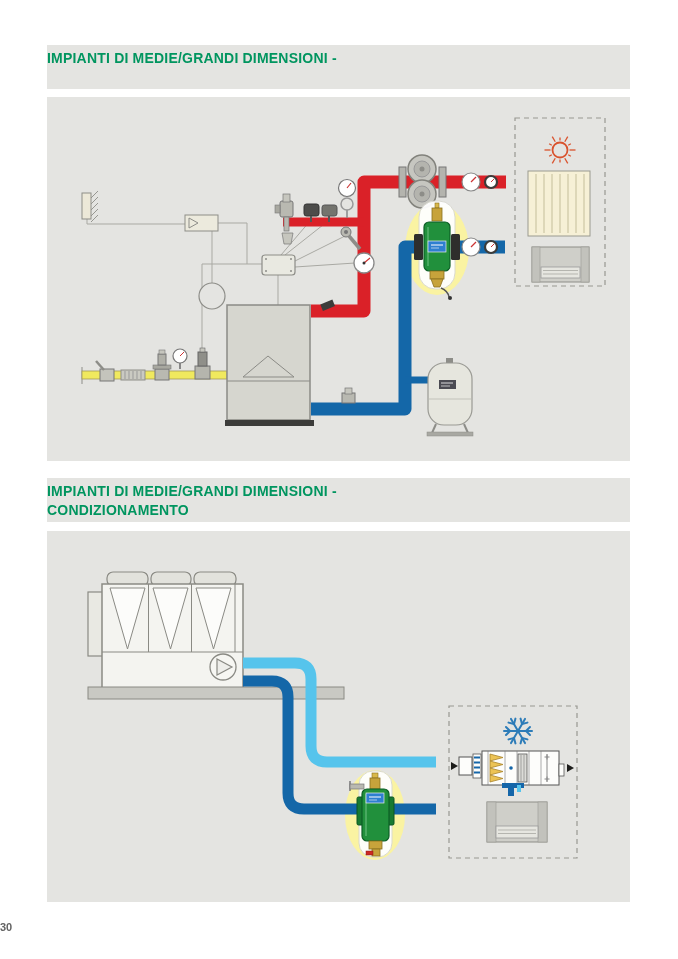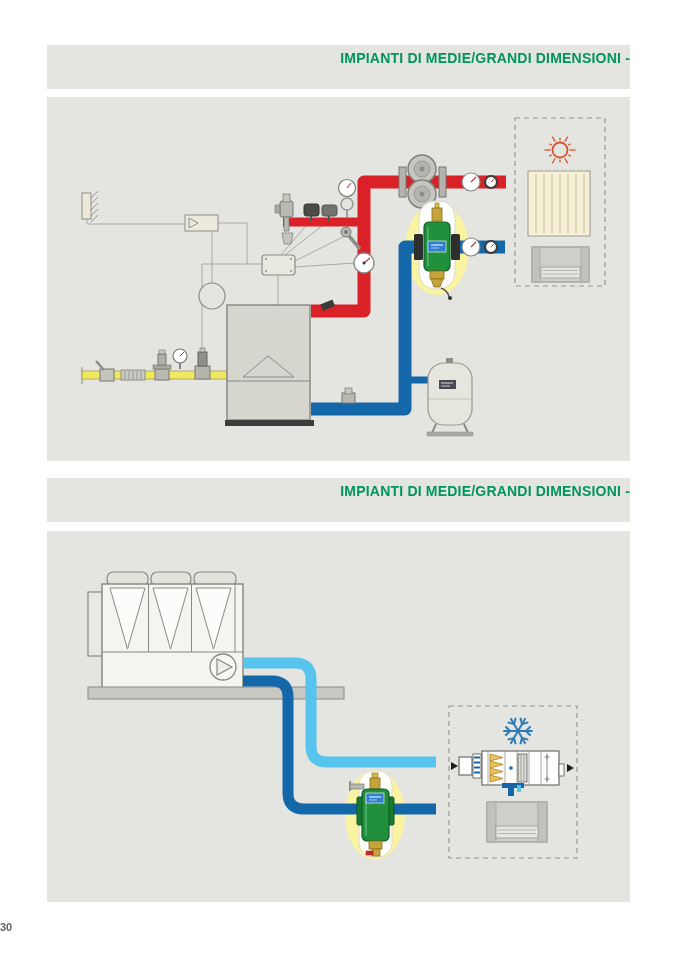--- a/index.html
+++ b/index.html
@@ -1,21 +1,21 @@
 <!DOCTYPE html>
 <html style="--c-title_green: #00955f; --c-panel_background: #e4e4e1; --c-hot_water_pipe: #da2128; --c-return_water_pipe: #1467a8; --c-chilled_supply_pipe: #56c4ec; --c-gas_pipe_yellow: #f0e95e; --c-product_highlight_halo: #faf3a2; --c-separator_body_green: #21903c; --c-sun_symbol_orange: #d9532e; --c-snowflake_blue: #2d7cb8;"><head>
 <meta charset="utf-8">
 <style>
   html,body{margin:0;padding:0;background:#ffffff;}
   .page{position:relative;width:678px;height:959px;background:#ffffff;overflow:hidden;
         font-family:"Liberation Sans","DejaVu Sans",sans-serif;}
   .title-bar{position:absolute;left:47px;width:583px;height:44px;box-sizing:border-box;
         background:var(--c-panel_background,#e4e4e1);
         color:var(--c-title_green,#00955f);
-        font-weight:bold;font-size:14px;line-height:19px;text-align:right;padding-top:4px;letter-spacing:.2px;}
+        font-weight:bold;font-size:14px;line-height:19px;text-align:left;padding-top:4px;letter-spacing:.2px;}
   .panel{position:absolute;left:47px;width:583px;background:var(--c-panel_background,#e4e4e1);}
   .page-number{position:absolute;left:0;top:921px;width:100%;text-align:left;
         font-size:11px;color:#636363;font-weight:bold;}
   svg{display:block;}
 </style>
 </head>
 <body>
 
 <div class="page">
 
@@ -250,20 +250,21 @@
           <rect x="494" y="170" width="39" height="11" fill="#e6e6e0" stroke="#999" stroke-width="0.8"></rect>
           <line x1="496" y1="173.5" x2="531" y2="173.5" stroke="#b5b5af"></line>
           <line x1="496" y1="177" x2="531" y2="177" stroke="#b5b5af"></line>
         </g>
       </g>
     </svg>
   </div>
 
   <div class="title-bar" style="top:478px">
     <div>IMPIANTI DI MEDIE/GRANDI DIMENSIONI -</div>
+    <div>CONDIZIONAMENTO</div>
   </div>
 
   <div class="panel" style="top:531px;height:371px">
     <svg width="583" height="371" viewBox="0 0 583 371">
 
       <g>
         <rect x="41" y="61" width="15" height="64" fill="#e9e9e3" stroke="#8a8a84" stroke-width="1.2"></rect>
         <g>
           <rect x="60" y="41" width="41" height="14" rx="6" fill="#e2e2dc" stroke="#8a8a84" stroke-width="1.2"></rect>
           <rect x="104" y="41" width="40" height="14" rx="6" fill="#e2e2dc" stroke="#8a8a84" stroke-width="1.2"></rect>

